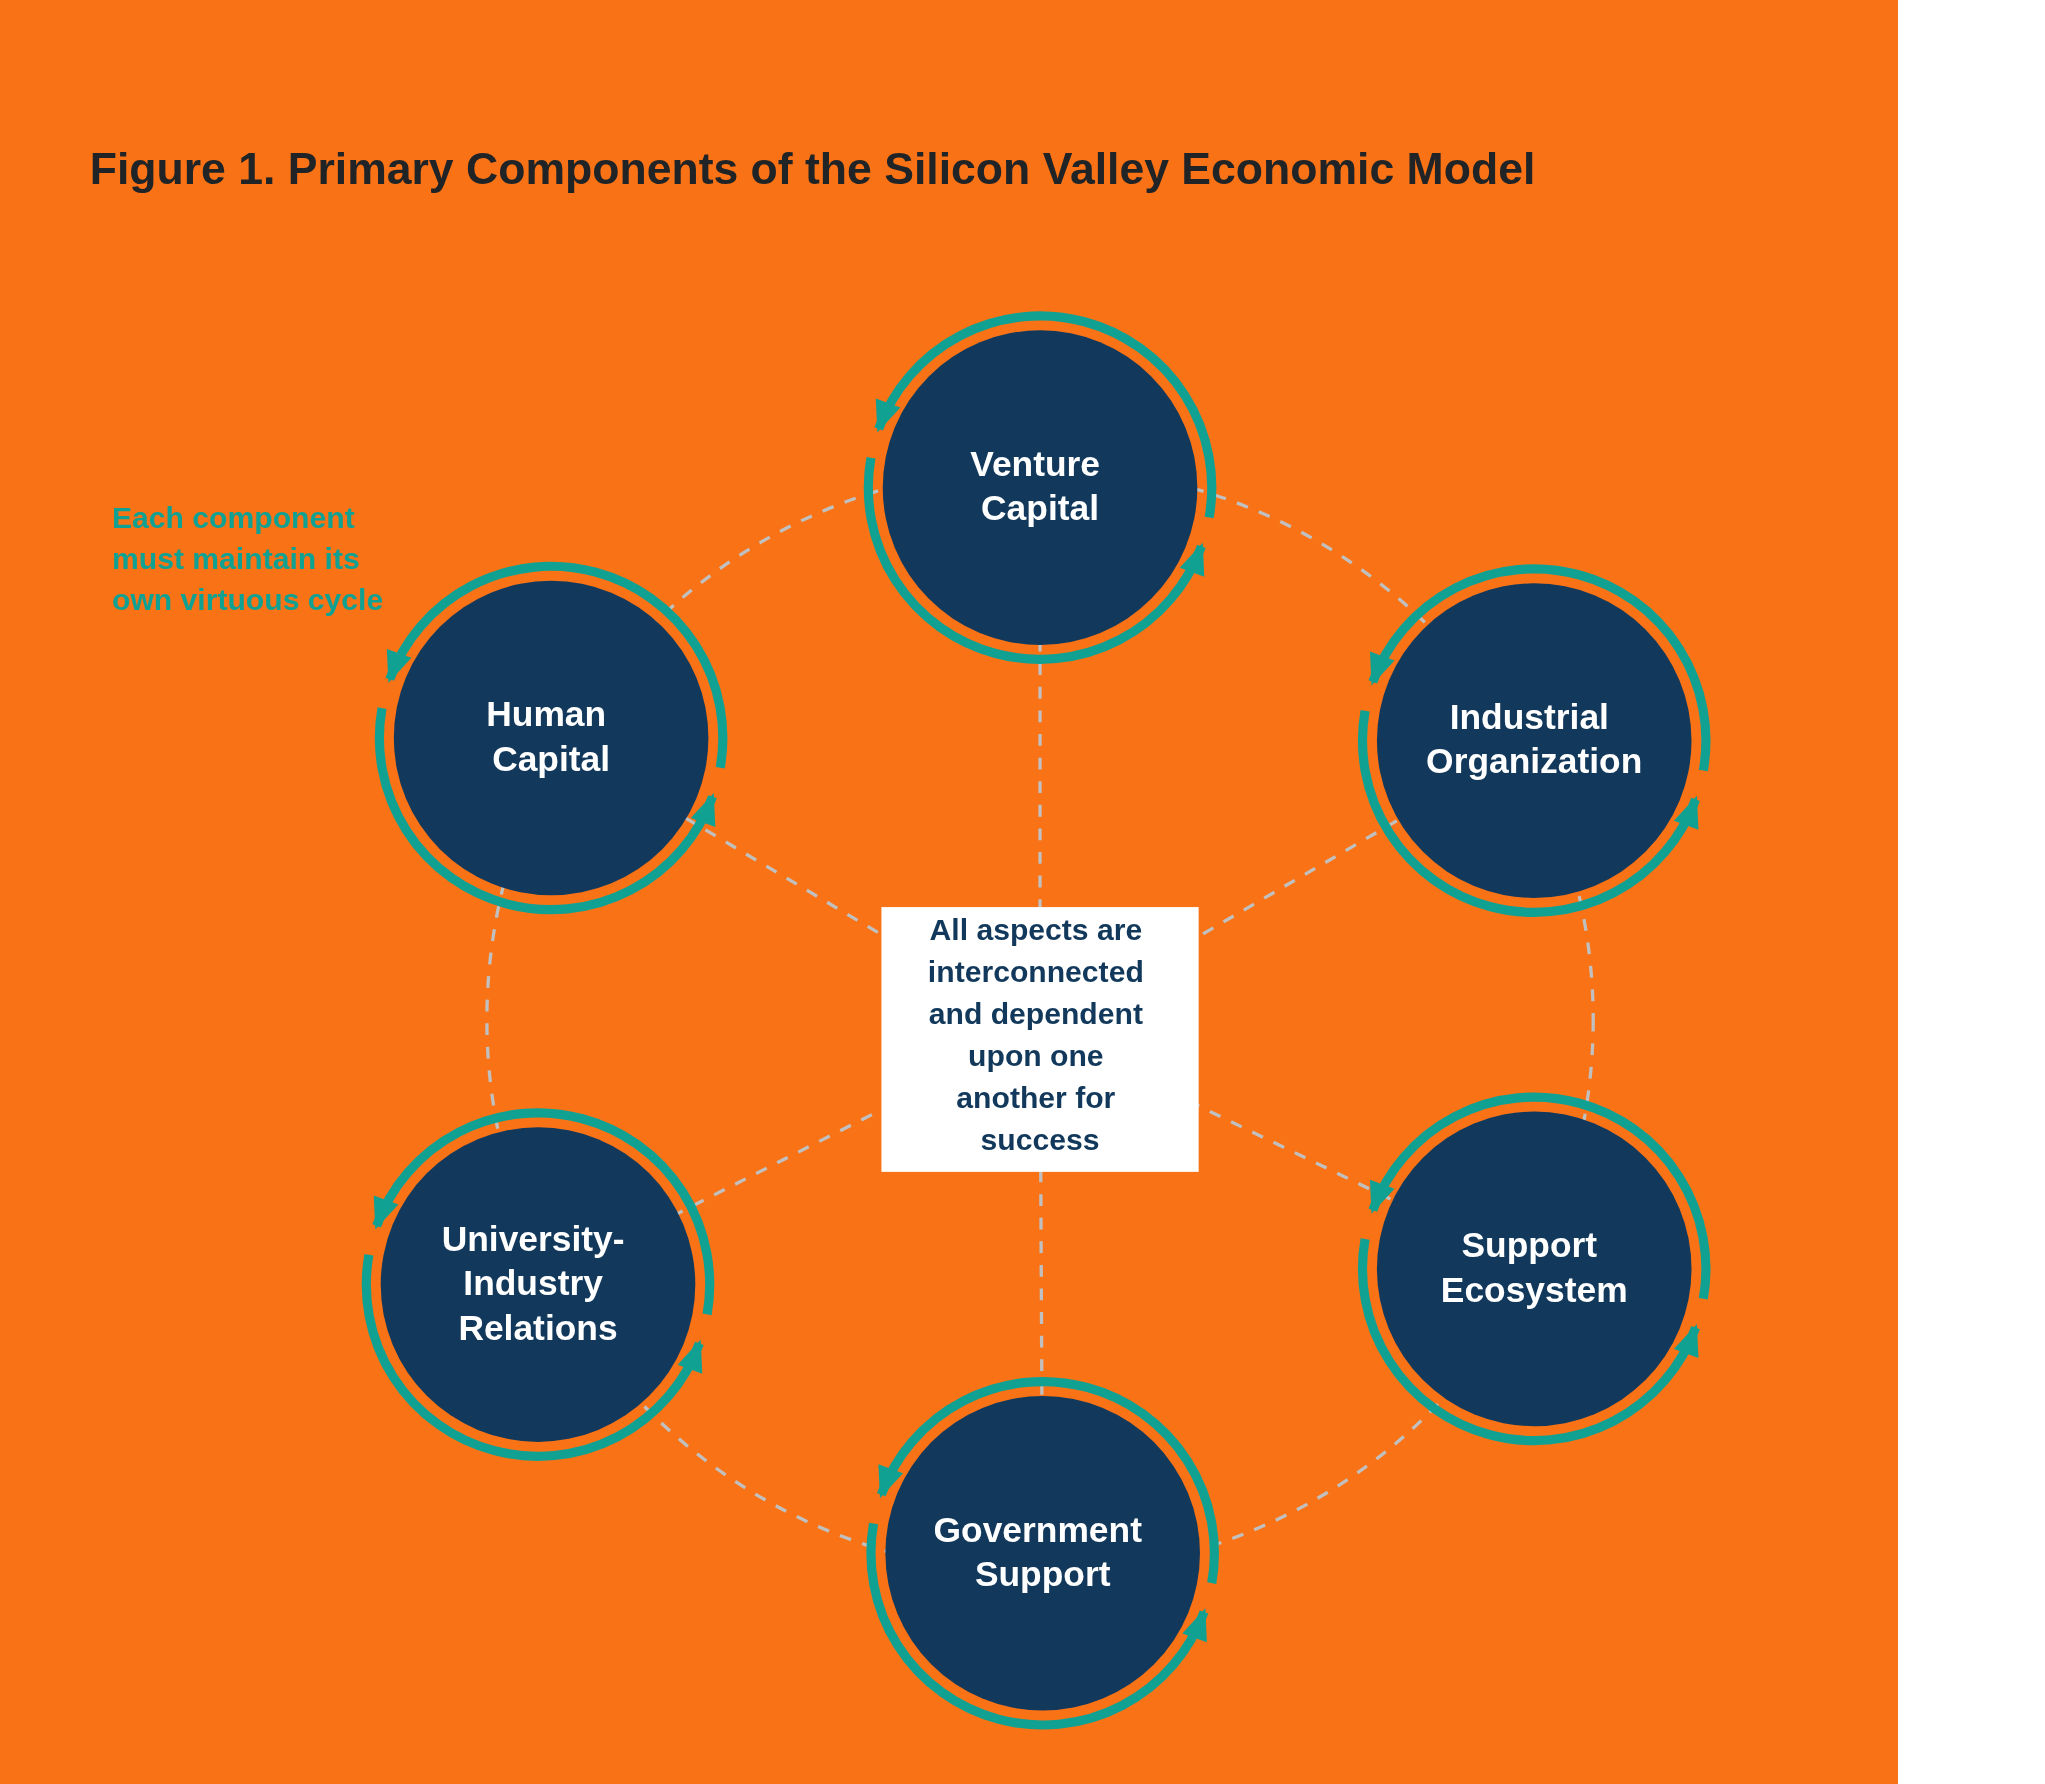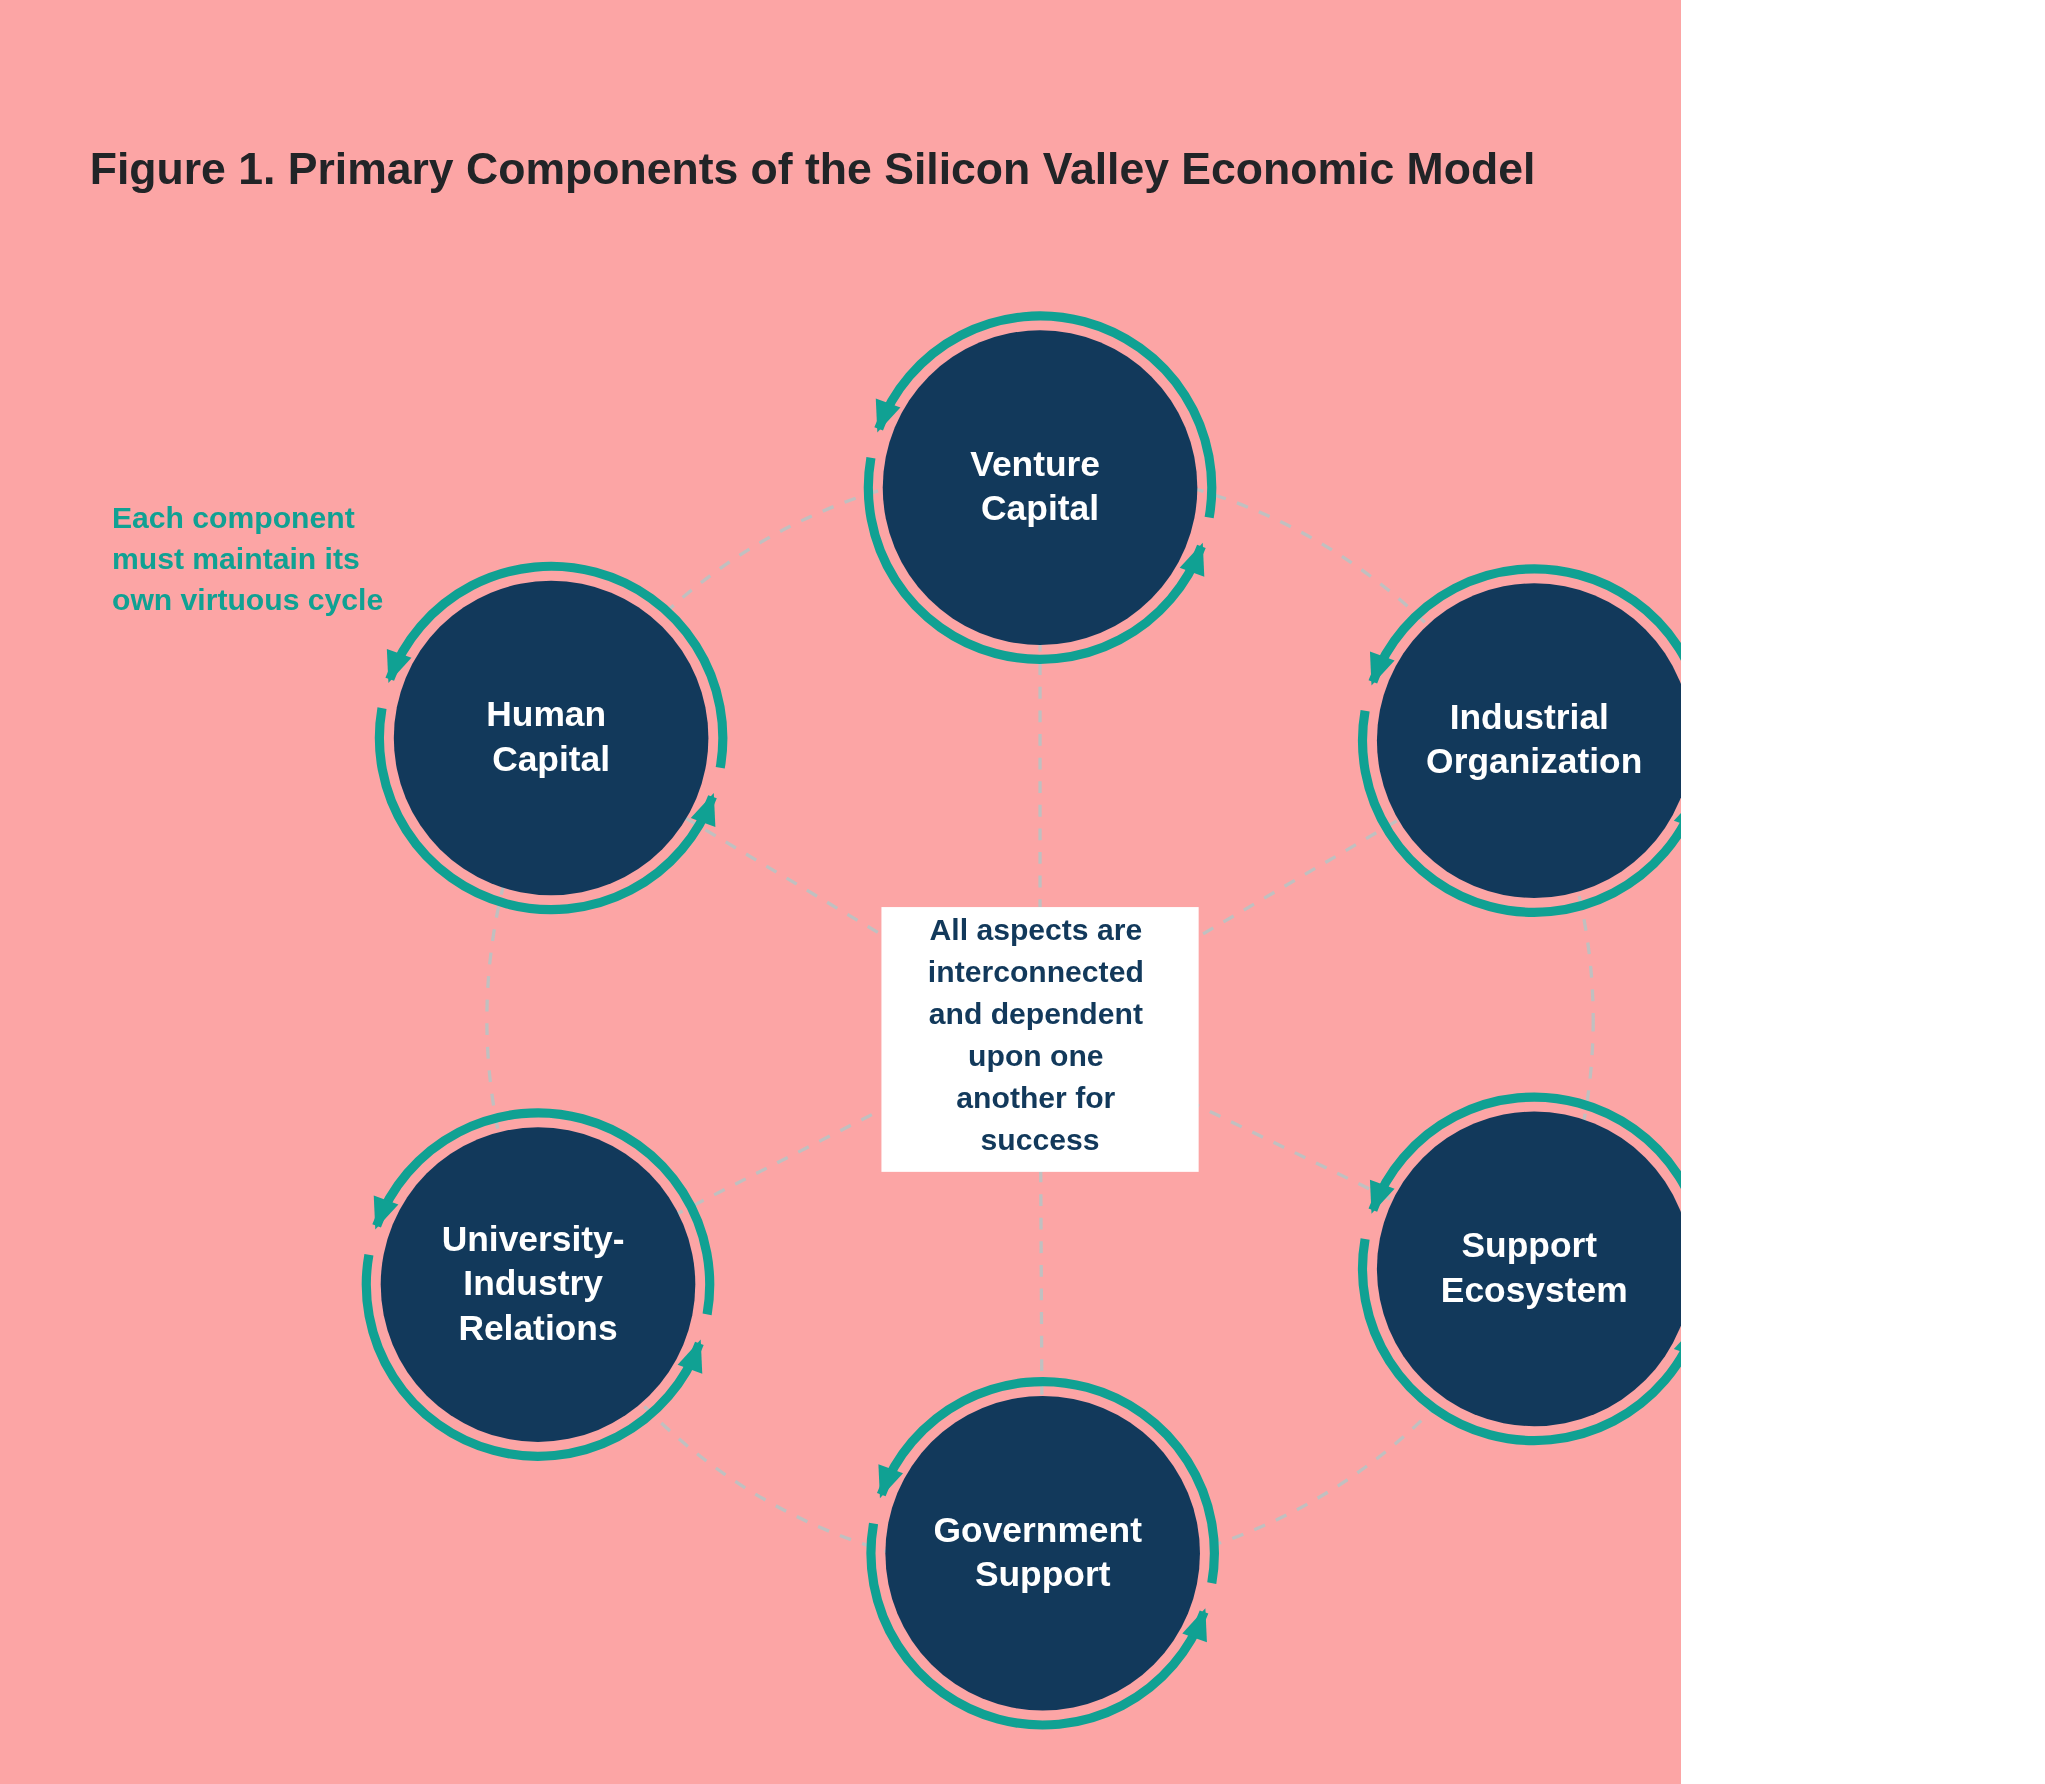--- a/index.html
+++ b/index.html
@@ -2,23 +2,23 @@
 <html style="font-size:7.9px"><head>
 <meta charset="utf-8">
 <style>
   html, body {
     margin: 0;
     padding: 0;
     background: #ffffff;
   }
   .page {
     position: relative;
-    width: 1681px;
+    width: 1898px;
     height: 1784px;
-    background: #fca5a5;
+    background: #f97316;
     font-family: "Liberation Sans", sans-serif;
     overflow: hidden;
   }
   svg { display: block; }
 
   .figure-title {
     font-family: "Liberation Sans", sans-serif;
     font-size: 34px;
     font-weight: 700;
     fill: #212427;

